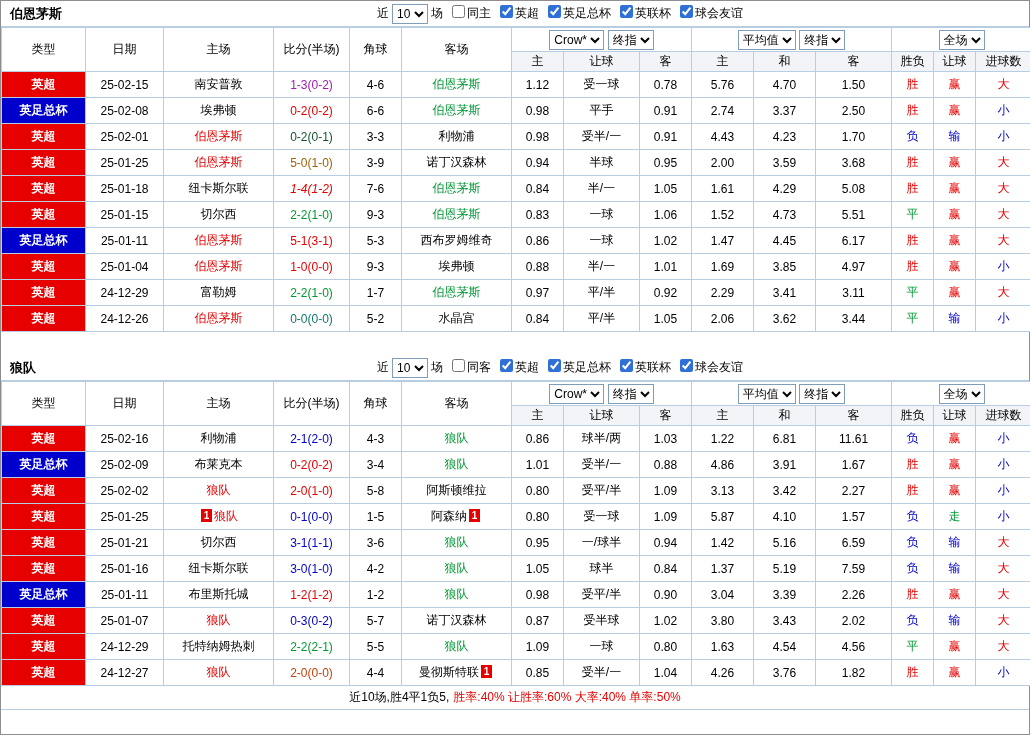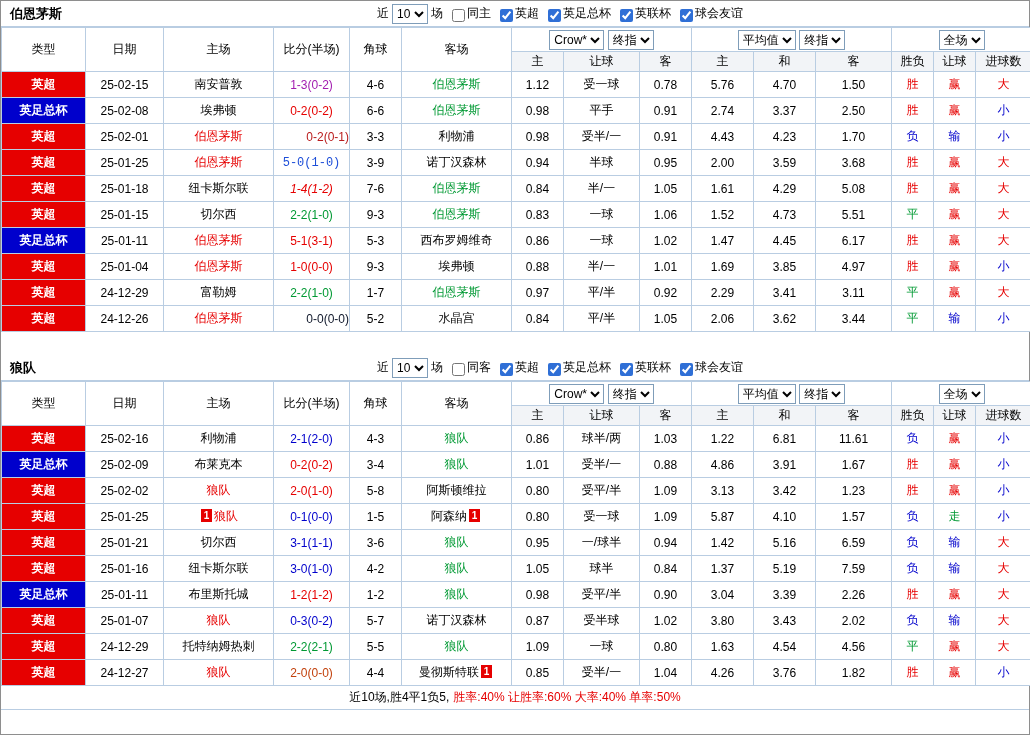--- a/index.html
+++ b/index.html
@@ -15,21 +15,21 @@
   .tb-btn { width: 25px; height: 20px; background: #7b79cf; border: 1px solid #a3a1e2; border-radius: 3px;
     color: #fff; font-size: 10px; line-height: 18px; text-align: center; cursor: pointer; }
   .tb-btn.tb-close { font-size: 14px; font-weight: bold; line-height: 17px; }
   .section { flex: 0 0 354px; display: flex; flex-direction: column; }
   .section-header { height: 26px; flex: 0 0 26px; display: flex; align-items: center; padding: 0 9px;
     position: relative; font-size: 12px; border-bottom: 1px solid #b9cde2; background: #fff; }
   .team-name { font-weight: bold; font-size: 13px; color: #000; }
   .filters { position: absolute; left: calc(50% + 45px); transform: translateX(-50%);
     display: flex; align-items: center; white-space: nowrap; gap: 3px; }
   .filters select, thead select { font-size: 12px; height: 20px; border: 1px solid #7f9db9; background: #fff; font-family: inherit; }
-  .cb-label { display: inline-flex; align-items: flex-end; margin-left: 6px; cursor: pointer; }
+  .cb-label { display: inline-flex; align-items: flex-start; margin-left: 6px; cursor: pointer; }
   .cb-label input { width: 13px; height: 13px; accent-color: #2f6fd6; margin: 0 2px 0 0; }
   table { width: 100%; border-collapse: collapse; table-layout: fixed; font-size: 12px; }
   th, td { border: 1px solid #b9cde2; text-align: center; white-space: nowrap; overflow: hidden; padding: 0; }
   thead tr.select-row th { height: 24px; background: #fff; font-weight: normal; }
   thead th.span-head { background: #f2f4f7; font-weight: normal; color: #000; }
   thead tr.sub-row th { height: 20px; background: #f2f4f7; font-weight: normal; }
   tbody td { height: 26px; color: #000; background: #fff; }
   td.league { color: #fff; font-weight: bold; }
   .card { display: inline-block; background: #e60000; color: #fff; font-size: 10px; font-weight: bold;
     width: 11px; height: 13px; line-height: 13px; text-align: center; margin: 0 2px; vertical-align: 1px; }
@@ -154,38 +154,38 @@
     <td>3.37</td>
     <td>2.50</td>
     <td style="color: rgb(230, 0, 0);">胜</td>
     <td style="color: rgb(230, 0, 0);">赢</td>
     <td style="color: rgb(0, 0, 204);">小</td>
   </tr>
           <tr class="match-row">
     <td class="league" style="background: rgb(230, 0, 0);">英超</td>
     <td>25-02-01</td>
     <td><span style="color: rgb(230, 0, 0);">伯恩茅斯</span></td>
-    <td style="color: #b91c1c; text-align: right;">0-2(0-1)</td>
+    <td style="color: #14532d;">0-2(0-1)</td>
     <td>3-3</td>
     <td><span>利物浦</span></td>
     <td>0.98</td>
     <td>受半/一</td>
     <td>0.91</td>
     <td>4.43</td>
     <td>4.23</td>
     <td>1.70</td>
     <td style="color: rgb(0, 0, 204);">负</td>
     <td style="color: rgb(0, 0, 204);">输</td>
     <td style="color: rgb(0, 0, 204);">小</td>
   </tr>
           <tr class="match-row">
     <td class="league" style="background: rgb(230, 0, 0);">英超</td>
     <td>25-01-25</td>
     <td><span style="color: rgb(230, 0, 0);">伯恩茅斯</span></td>
-    <td style="color: #1d4ed8; font-family: Liberation Mono, monospace;">5-0(1-0)</td>
+    <td style="color: #a16207;">5-0(1-0)</td>
     <td>3-9</td>
     <td><span>诺丁汉森林</span></td>
     <td>0.94</td>
     <td>半球</td>
     <td>0.95</td>
     <td>2.00</td>
     <td>3.59</td>
     <td>3.68</td>
     <td style="color: rgb(230, 0, 0);">胜</td>
     <td style="color: rgb(230, 0, 0);">赢</td>
@@ -273,21 +273,21 @@
     <td>3.41</td>
     <td>3.11</td>
     <td style="color: rgb(0, 153, 51);">平</td>
     <td style="color: rgb(230, 0, 0);">赢</td>
     <td style="color: rgb(230, 0, 0);">大</td>
   </tr>
           <tr class="match-row">
     <td class="league" style="background: rgb(230, 0, 0);">英超</td>
     <td>24-12-26</td>
     <td><span style="color: rgb(230, 0, 0);">伯恩茅斯</span></td>
-    <td style="color: #0f172a; text-align: right;">0-0(0-0)</td>
+    <td style="color: #0f766e;">0-0(0-0)</td>
     <td>5-2</td>
     <td><span>水晶宫</span></td>
     <td>0.84</td>
     <td>平/半</td>
     <td>1.05</td>
     <td>2.06</td>
     <td>3.62</td>
     <td>3.44</td>
     <td style="color: rgb(0, 153, 51);">平</td>
     <td style="color: rgb(0, 0, 204);">输</td>
@@ -416,21 +416,21 @@
     <td>25-02-02</td>
     <td><span style="color: rgb(230, 0, 0);">狼队</span></td>
     <td style="color: rgb(230, 0, 0);">2-0(1-0)</td>
     <td>5-8</td>
     <td><span>阿斯顿维拉</span></td>
     <td>0.80</td>
     <td>受平/半</td>
     <td>1.09</td>
     <td>3.13</td>
     <td>3.42</td>
-    <td>1.23</td>
+    <td>2.27</td>
     <td style="color: rgb(230, 0, 0);">胜</td>
     <td style="color: rgb(230, 0, 0);">赢</td>
     <td style="color: rgb(0, 0, 204);">小</td>
   </tr>
           <tr class="match-row">
     <td class="league" style="background: rgb(230, 0, 0);">英超</td>
     <td>25-01-25</td>
     <td><span class="card">1</span><span style="color: rgb(230, 0, 0);">狼队</span></td>
     <td style="color: rgb(0, 0, 204);">0-1(0-0)</td>
     <td>1-5</td>

